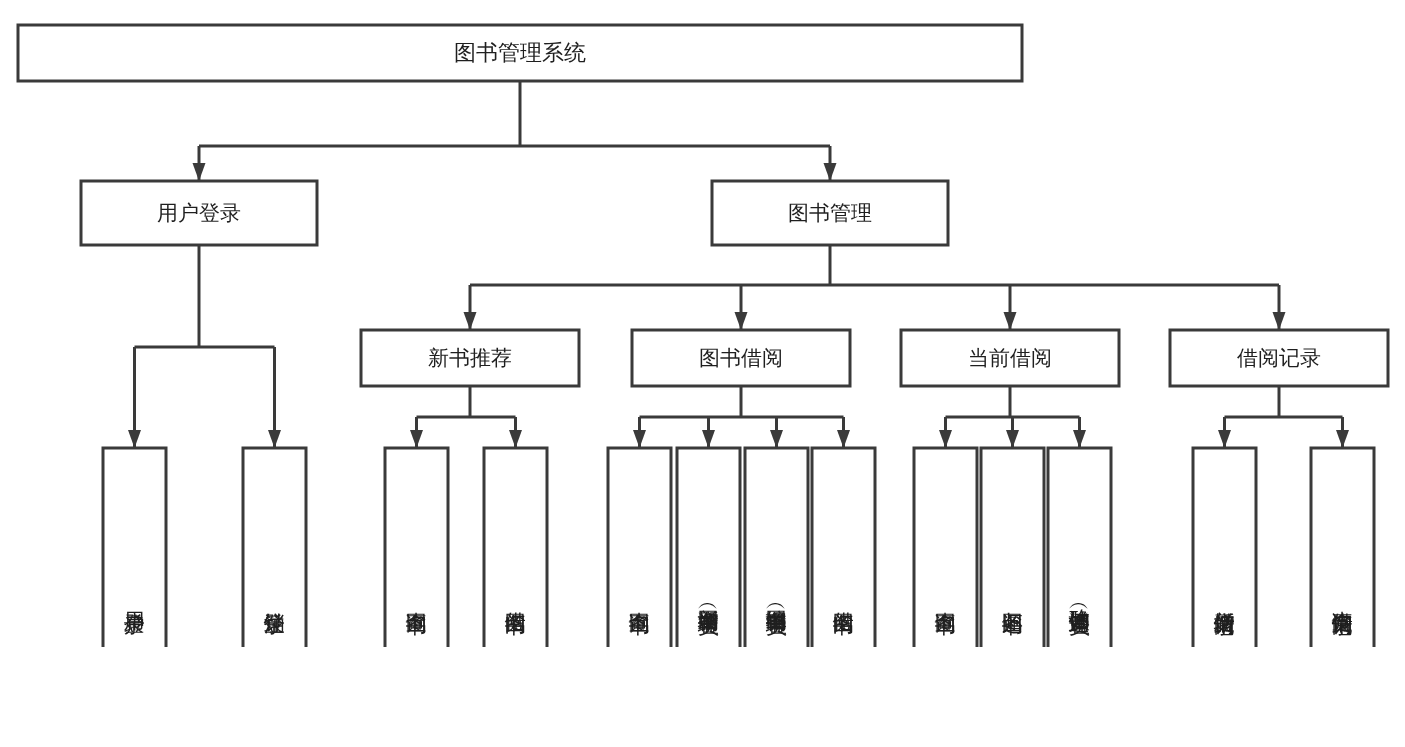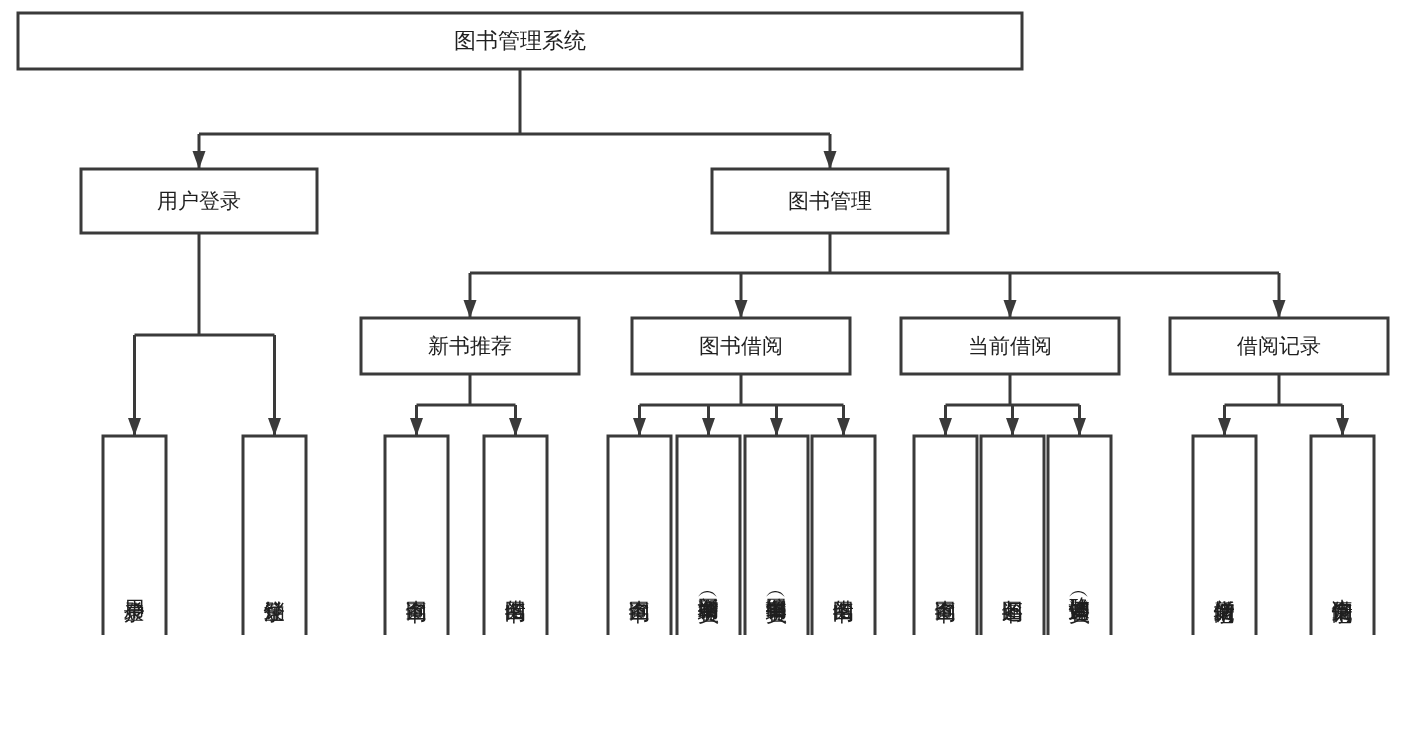--- a/index.html
+++ b/index.html
@@ -10,20 +10,21 @@
   }
   body {
     font-family: "Liberation Sans", "DejaVu Sans", sans-serif;
   }
   #diagram-root {
     position: relative;
     width: 1405px;
     height: 635px;
     background: #ffffff;
     overflow: hidden;
+    margin-top: 12px;
   }
   svg#diagram-svg {
     position: absolute;
     left: 0;
     top: 0;
     width: 1405px;
     height: 747px;
     display: block;
   }
   .node-box {

